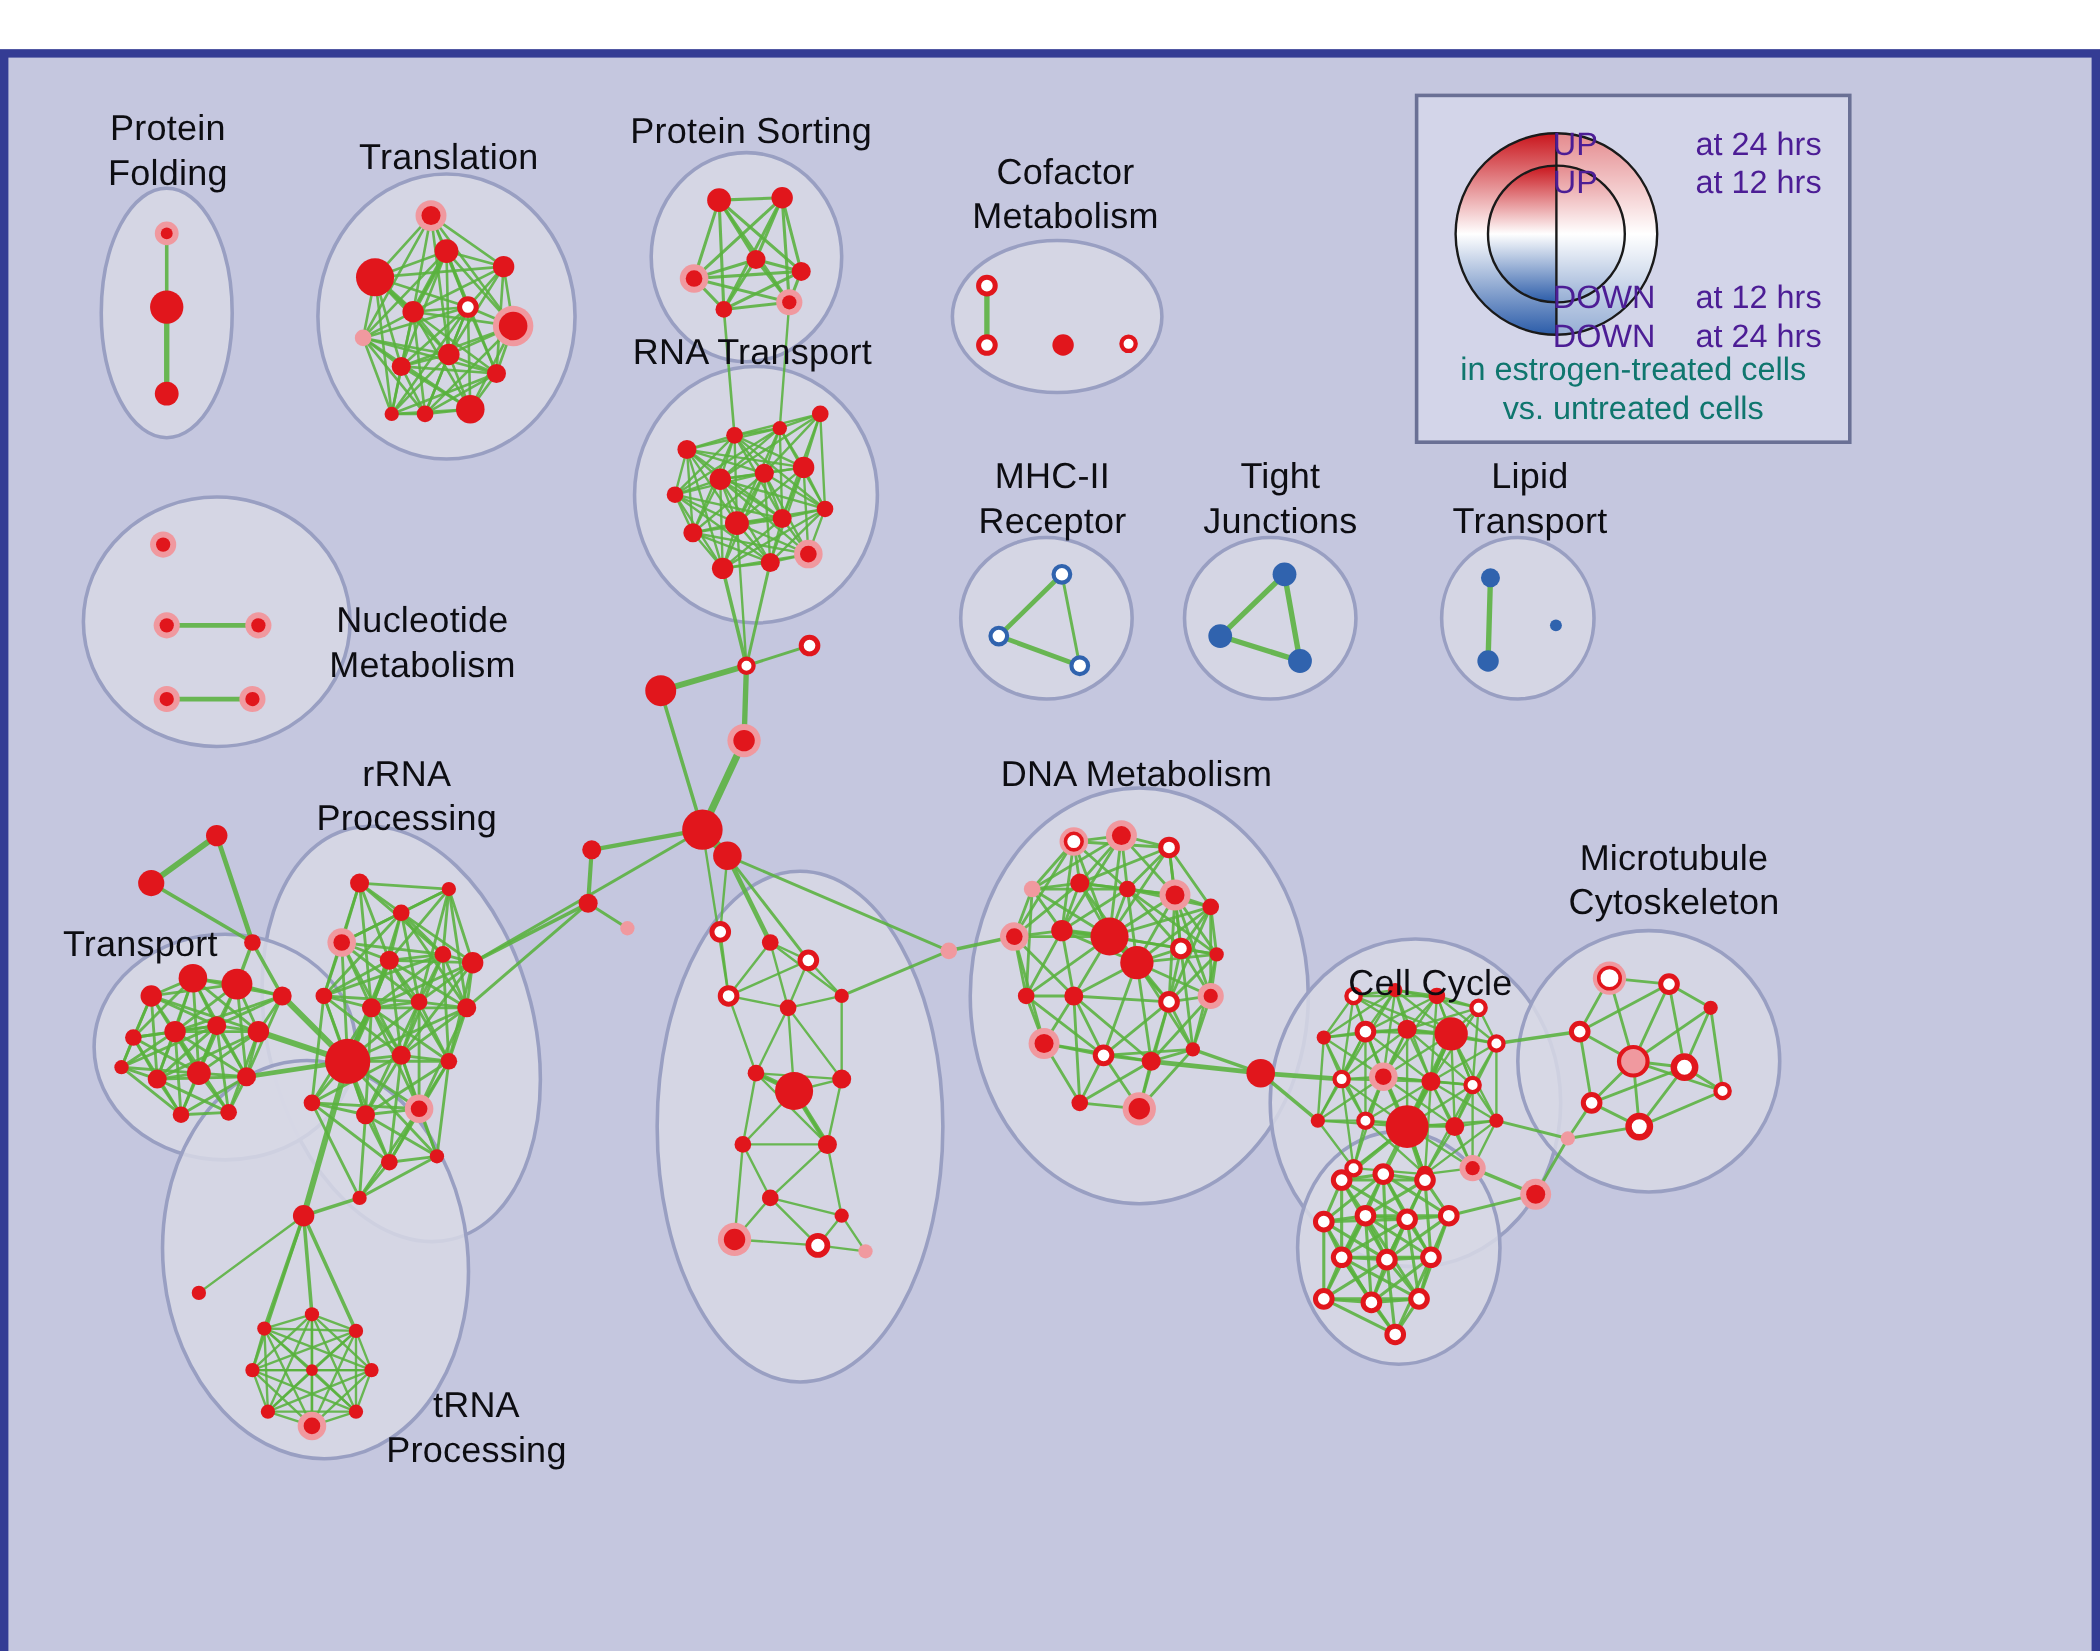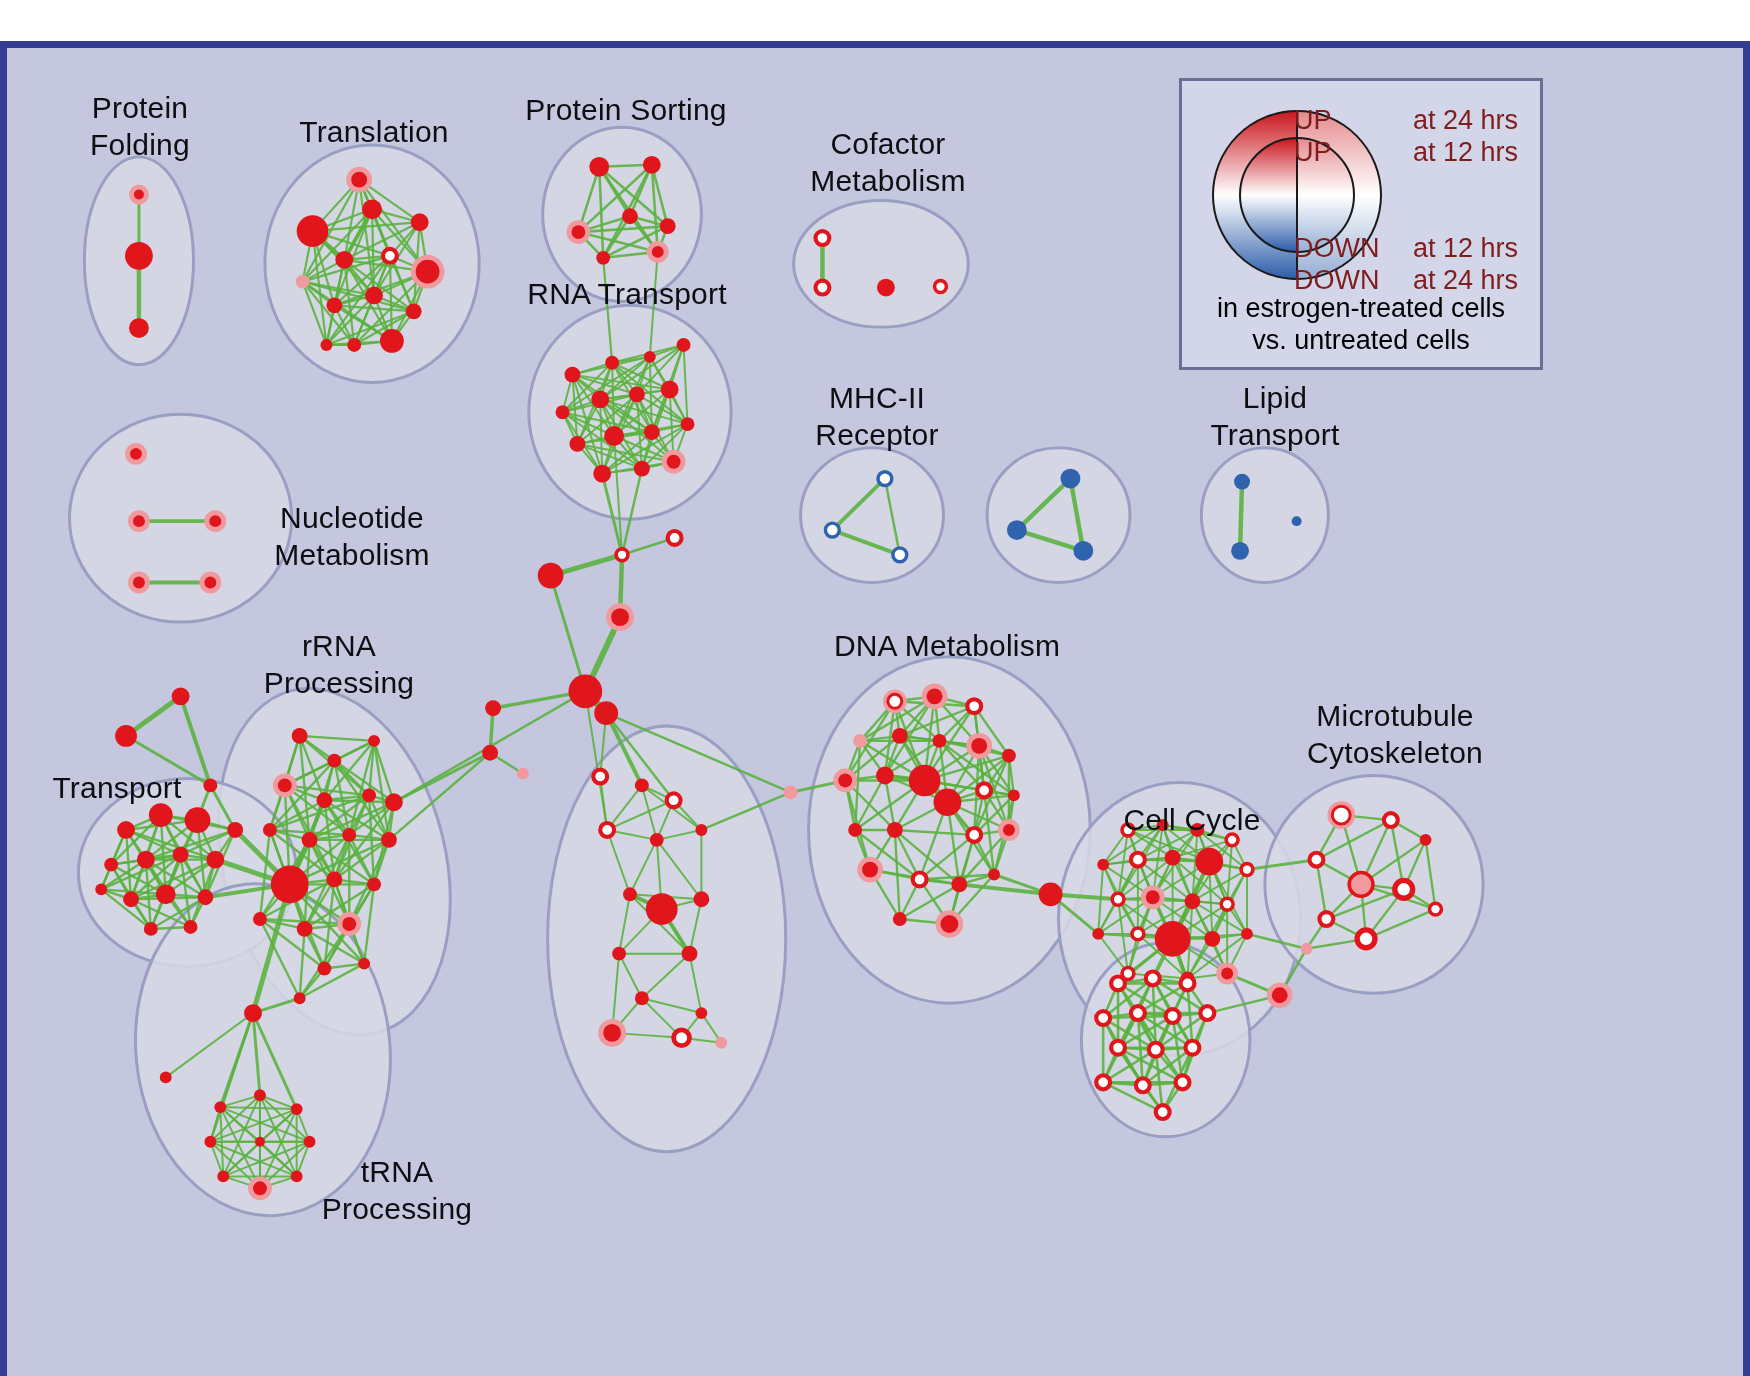--- a/index.html
+++ b/index.html
@@ -18,25 +18,25 @@
   }
   .legend{
     position:absolute;left:1172px;top:30px;width:364px;height:292px;
     background:var(--legendbg,#d3d5e9);
     border:3px solid var(--legendborder,#6a7095);
     box-sizing:border-box;
   }
   .legend-dial{position:absolute;left:4px;top:4px;}
   .lrow{
     position:absolute;left:112px;right:22px;display:flex;
-    justify-content:space-between;font-size:27px;color:#7f1d1d;
+    justify-content:space-between;font-size:27px;color:#4c1d95;
   }
   .lfoot{
     position:absolute;left:0;right:0;text-align:center;
-    font-size:27px;color:#000000;
+    font-size:27px;color:#0f766e;
   }
 </style>
 </head>
 <body>
 
 <div class="page">
 
   <svg id="net-svg" viewBox="0 0 1750 1376" preserveAspectRatio="none">
       <ellipse cx="133" cy="215" rx="55" ry="105" transform="" fill="#d7d8e5" fill-opacity="0.85" stroke="#999fc2" stroke-width="3"></ellipse>
       <ellipse cx="368" cy="218" rx="108" ry="120" transform="" fill="#d7d8e5" fill-opacity="0.85" stroke="#999fc2" stroke-width="3"></ellipse>
@@ -1084,20 +1084,22 @@
 Folding</div>
   <div class="clabel" style="left:217px;top:66px;width:300px">Translation</div>
   <div class="clabel" style="left:469px;top:44px;width:300px">Protein Sorting</div>
   <div class="clabel" style="left:731px;top:78px;width:300px">Cofactor
 Metabolism</div>
   <div class="clabel" style="left:470px;top:228px;width:300px">RNA Transport</div>
   <div class="clabel" style="left:195px;top:452px;width:300px">Nucleotide
 Metabolism</div>
   <div class="clabel" style="left:720px;top:332px;width:300px">MHC-II
 Receptor</div>
+  <div class="clabel" style="left:910px;top:332px;width:300px">Tight
+Junctions</div>
   <div class="clabel" style="left:1118px;top:332px;width:300px">Lipid
 Transport</div>
   <div class="clabel" style="left:182px;top:580px;width:300px">rRNA
 Processing</div>
   <div class="clabel" style="left:25px;top:722px;width:170px">Transport</div>
   <div class="clabel" style="left:240px;top:1106px;width:300px">tRNA
 Processing</div>
   <div class="clabel" style="left:1035px;top:754px;width:300px">Cell Cycle</div>
   <div class="clabel" style="left:790px;top:580px;width:300px">DNA Metabolism</div>
   <div class="clabel" style="left:1238px;top:650px;width:300px">Microtubule

